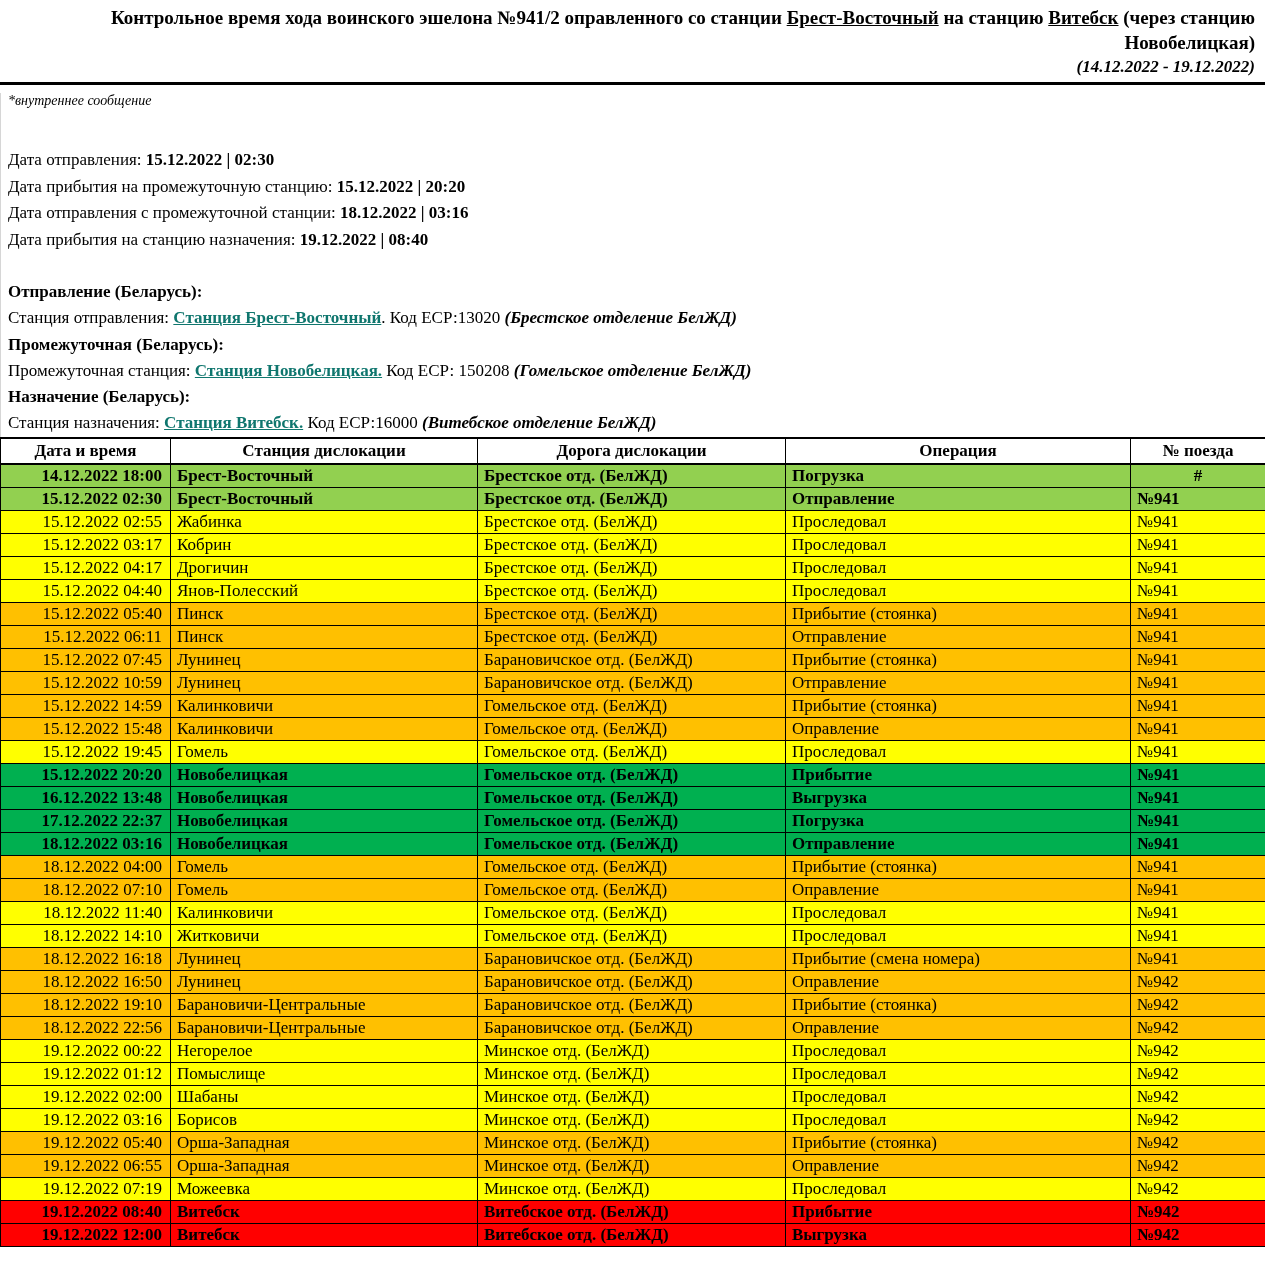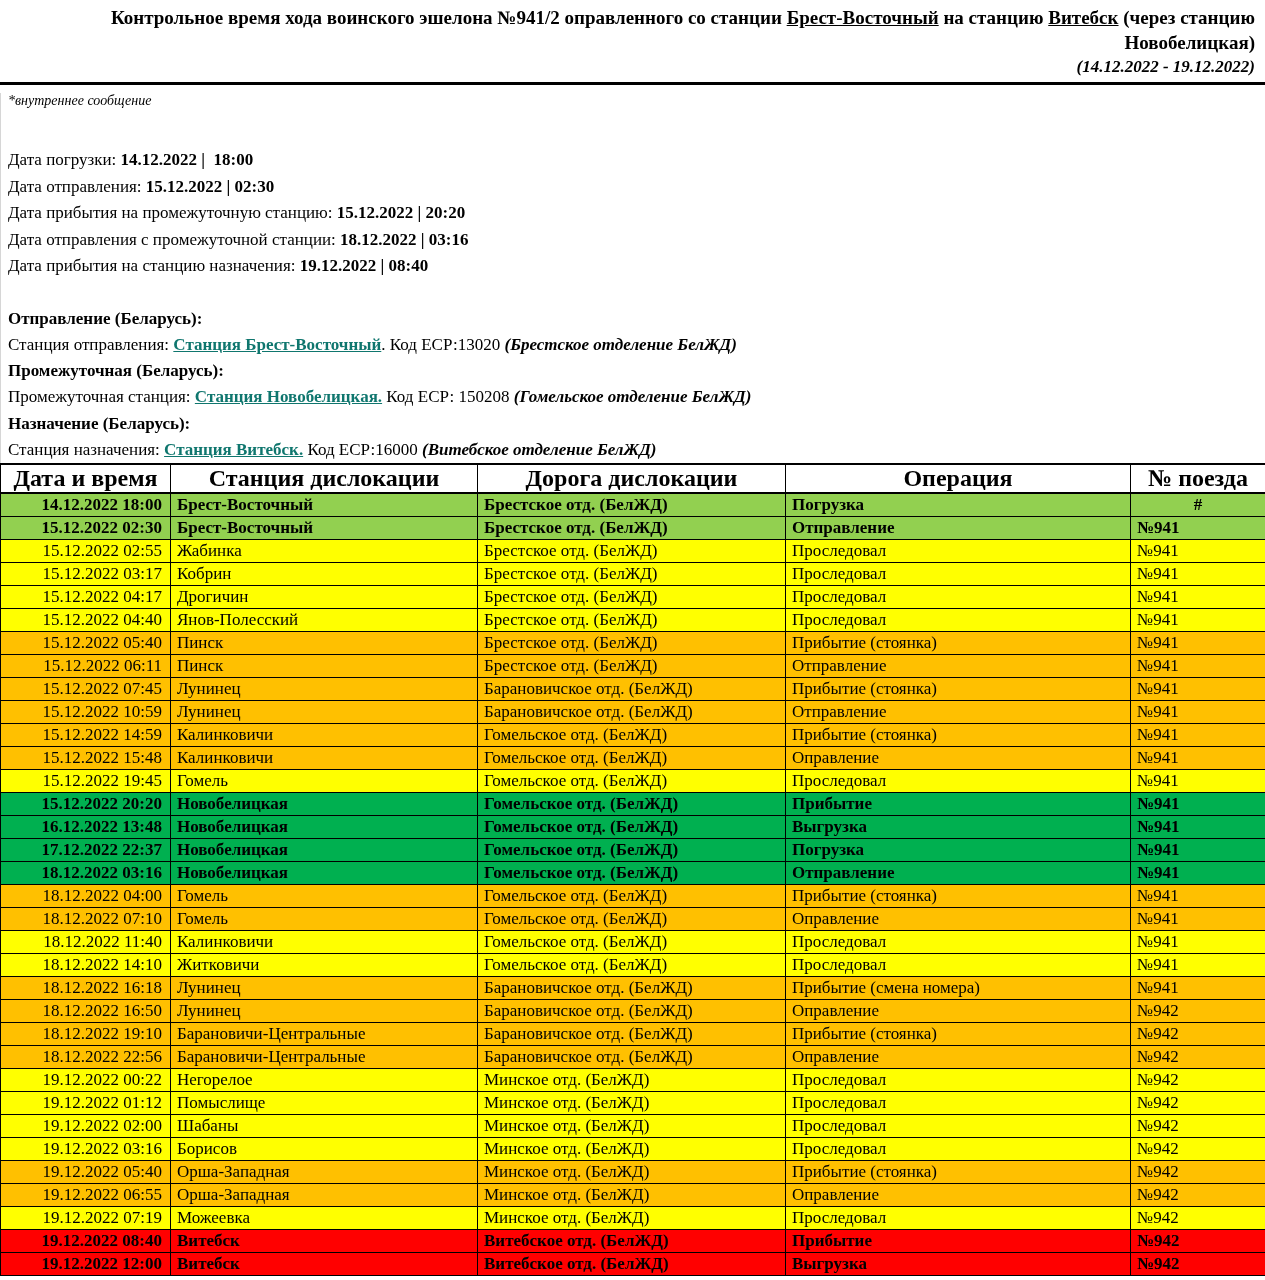--- a/index.html
+++ b/index.html
@@ -32,21 +32,21 @@
   .seg { white-space: pre-wrap; }
   .station-link { color: #0f766e; font-weight: bold; text-decoration: underline; cursor: pointer; }
   .sec-note { font-weight: bold; font-style: italic; white-space: pre-wrap; }
 
   table.route-table {
     border-collapse: collapse; width: 1265px; table-layout: fixed;
     font-size: 17px; border-top: 2px solid #000;
   }
   .route-table th {
     border: 1px solid #000; border-bottom: 2px solid #000;
-    font-weight: bold; font-size: 24px; height: 26px;
+    font-weight: bold; font-size: 17px; height: 26px;
     text-align: center; padding: 0 4px; background: #fff;
     overflow: hidden; white-space: nowrap;
   }
   .route-table td {
     border: 1px solid #000; height: 22px; line-height: 22px;
     padding: 0 6px; overflow: hidden; white-space: nowrap;
   }
   .route-table td.col-dt { text-align: right; padding-right: 8px; margin-left: 20px; }
   .route-table td.center { text-align: center; }
   .row-lightgreen { background: #92D050; }
@@ -63,21 +63,20 @@
 
   <div class="title-box">
     <div class="doc-title"><span>Контрольное время хода воинского эшелона №941/2 оправленного со станции </span><span class="u">Брест-Восточный</span><span> на станцию </span><span class="u">Витебск</span><span> (через станцию Новобелицкая)</span></div>
     <div class="doc-dates">(14.12.2022 - 19.12.2022)</div>
   </div>
 
   <div class="doc-body">
     <p class="internal-note">*внутреннее сообщение</p>
 
     <div class="info-block">
-      <p><span>Дата погрузки:</span> <span class="info-value">14.12.2022 |  18:00</span></p>
       <p><span>Дата отправления:</span> <span class="info-value">15.12.2022 | 02:30</span></p>
       <p><span>Дата прибытия на промежуточную станцию:</span> <span class="info-value">15.12.2022 | 20:20</span></p>
       <p><span>Дата отправления с промежуточной станции:</span> <span class="info-value">18.12.2022 | 03:16</span></p>
       <p><span>Дата прибытия на станцию назначения:</span> <span class="info-value">19.12.2022 | 08:40</span></p>
     </div>
 
     <div class="sections-block">
       <p class="section-heading">Отправление (Беларусь):</p>
       <p><span class="seg">Станция отправления: </span><span class="station-link">Станция Брест-Восточный</span><span class="seg">. Код ЕСР:13020 </span><span class="sec-note">(Брестское отделение БелЖД)</span></p>
 

